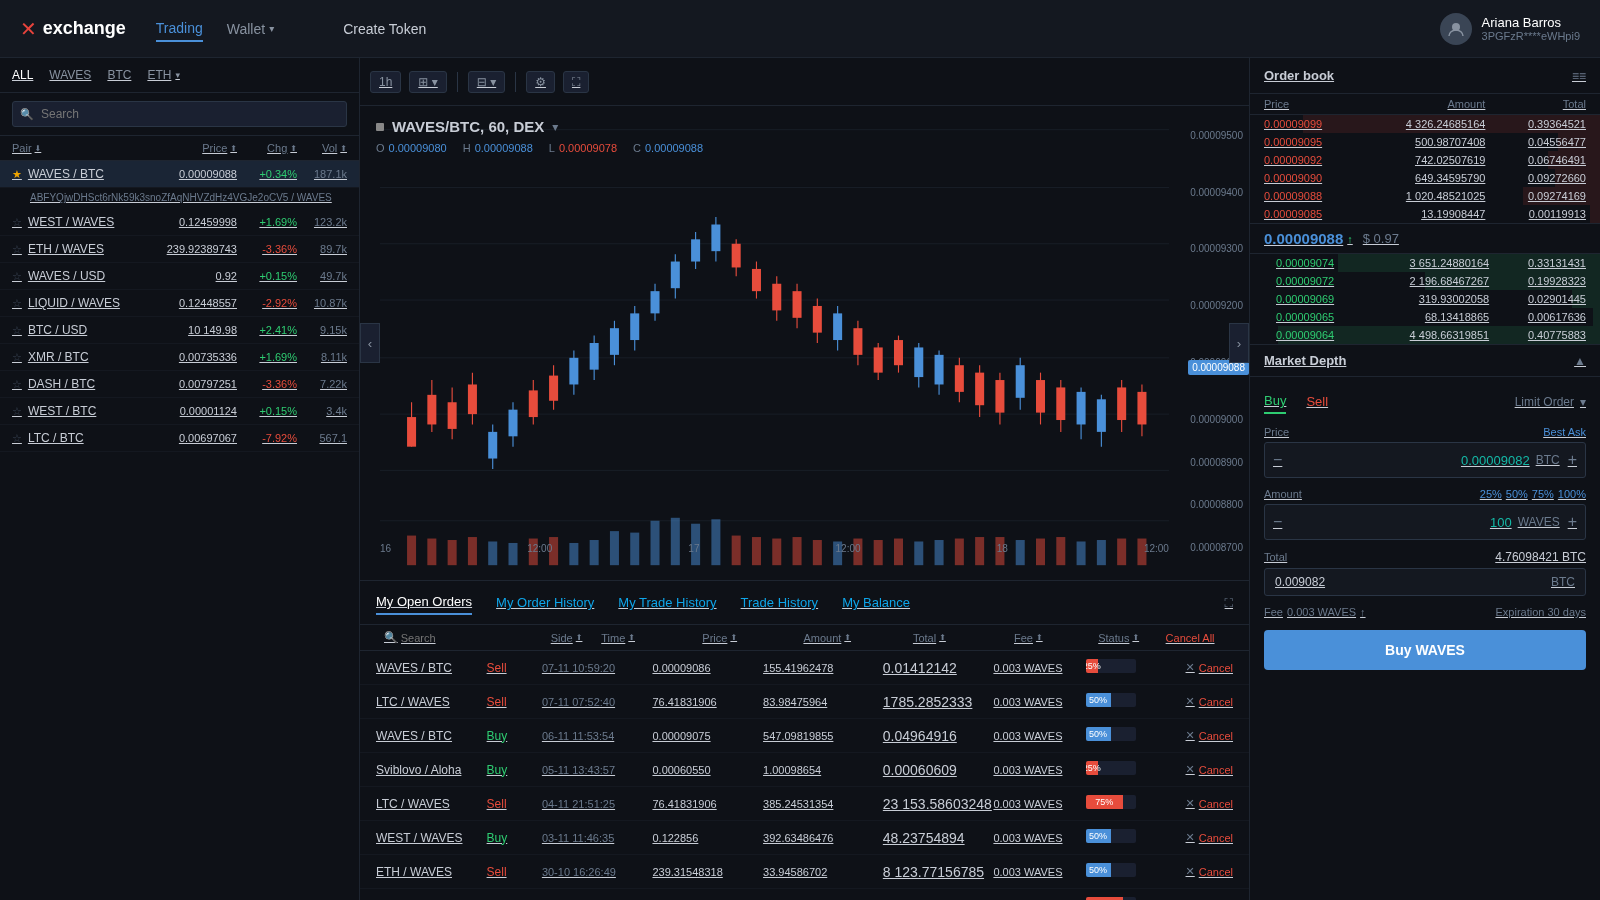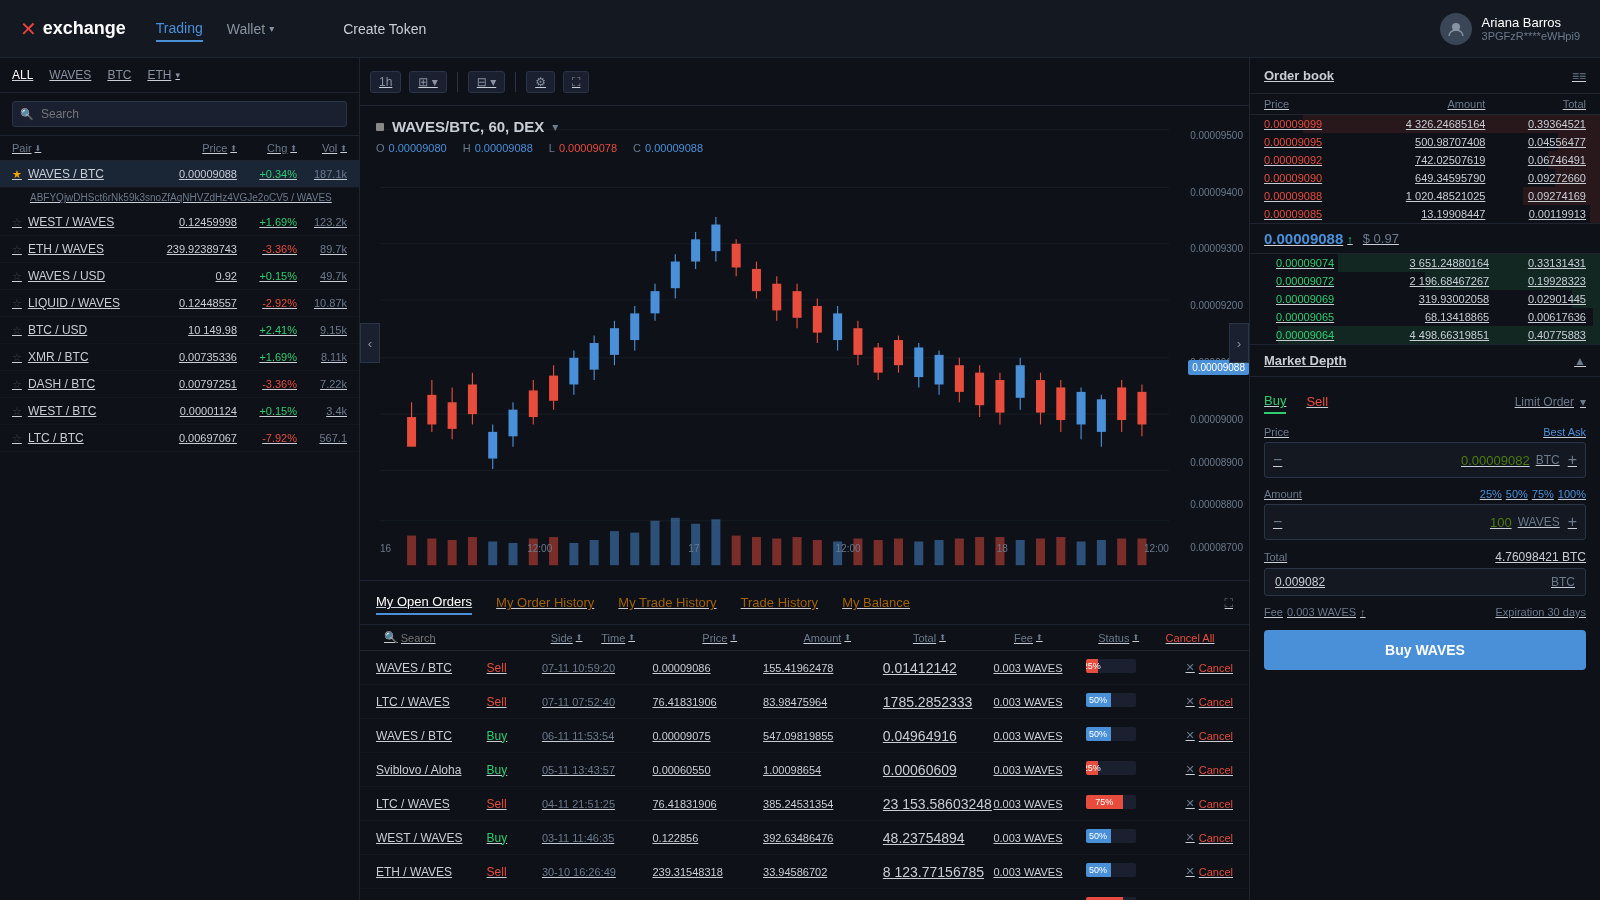--- a/index.html
+++ b/index.html
@@ -67,21 +67,21 @@
     .ohlc-val { color: #4a90d9; }
     .ohlc-val.red { color: #e74c3c; }
     .chart-prev-btn { position: absolute; left: 0; top: 50%; transform: translateY(-50%); background: #1a2030; border: 1px solid #2a3545; color: #8892a0; width: 20px; height: 40px; cursor: pointer; display: flex; align-items: center; justify-content: center; z-index: 5; }
     .chart-next-btn { position: absolute; right: 0; top: 50%; transform: translateY(-50%); background: #1a2030; border: 1px solid #2a3545; color: #8892a0; width: 20px; height: 40px; cursor: pointer; display: flex; align-items: center; justify-content: center; z-index: 5; }
     
     .price-label { position: absolute; right: 6px; color: #6b7a8d; font-size: 10px; }
     .current-price-box { position: absolute; right: 0; background: #4a90d9; color: #fff; font-size: 10px; padding: 2px 4px; border-radius: 2px; }
     
     .bottom-panel { height: 320px; border-top: 1px solid #1e2530; display: flex; flex-direction: column; }
     .bottom-tabs { display: flex; align-items: center; padding: 0 16px; height: 44px; border-bottom: 1px solid #1e2530; gap: 24px; }
-    .bottom-tab { color: #a16207; cursor: pointer; font-size: 13px; padding: 4px 0; }
+    .bottom-tab { color: #0ea5e9; cursor: pointer; font-size: 13px; padding: 4px 0; }
     .bottom-tab.active { color: #fff; border-bottom: 2px solid #4a90d9; }
     .bottom-tab-right { margin-left: auto; }
     .expand-icon { color: #6b7a8d; cursor: pointer; }
     .orders-table { flex: 1; overflow-y: auto; }
     .orders-header { display: flex; padding: 6px 16px; background: #0e1117; border-bottom: 1px solid #1e2530; position: sticky; top: 0; z-index: 2; }
     .orders-header .oh { color: #6b7a8d; font-size: 11px; display: flex; align-items: center; gap: 3px; }
     .orders-search-wrap { display: flex; align-items: center; gap: 8px; padding: 0 8px; flex: 1.2; }
     .orders-search { background: transparent; border: none; color: #6b7a8d; font-size: 11px; outline: none; }
     .oh-side { flex: 0.6; }
     .oh-time { flex: 1.2; }
@@ -140,21 +140,21 @@
     .of-tab.sell { color: #e74c3c; }
     .of-tab-right { margin-left: auto; display: flex; align-items: center; gap: 6px; color: #6b7a8d; font-size: 12px; cursor: pointer; }
     .of-row { margin-bottom: 10px; }
     .of-label { color: #6b7a8d; font-size: 11px; margin-bottom: 4px; display: flex; align-items: center; justify-content: space-between; }
     .of-best-ask { color: #4a90d9; font-size: 11px; cursor: pointer; }
     .of-pct-btns { display: flex; gap: 4px; }
     .of-pct { color: #4a90d9; font-size: 11px; cursor: pointer; }
     .of-input-wrap { display: flex; align-items: center; background: #141820; border: 1px solid #2a3545; border-radius: 3px; padding: 0 8px; height: 36px; }
     .of-input-minus { color: #6b7a8d; cursor: pointer; font-size: 16px; margin-right: 8px; }
     .of-input-plus { color: #6b7a8d; cursor: pointer; font-size: 16px; margin-left: 8px; }
-    .of-input { flex: 1; background: transparent; border: none; color: #4d7c0f; font-size: 13px; text-align: right; outline: none; }
+    .of-input { flex: 1; background: transparent; border: none; color: #14b8a6; font-size: 13px; text-align: right; outline: none; }
     .of-currency { color: #6b7a8d; font-size: 12px; margin-left: 6px; }
     .of-total-label { color: #6b7a8d; font-size: 11px; margin-bottom: 4px; display: flex; align-items: center; justify-content: space-between; }
     .of-total-val { color: #c8cdd6; font-size: 12px; text-align: right; }
     .of-total-display { background: #141820; border: 1px solid #2a3545; border-radius: 3px; padding: 6px 10px; display: flex; align-items: center; justify-content: space-between; margin-bottom: 8px; }
     .of-fee-row { display: flex; align-items: center; justify-content: space-between; color: #6b7a8d; font-size: 11px; margin-bottom: 12px; }
     .of-fee-val { display: flex; align-items: center; gap: 4px; }
     .of-exp { color: #6b7a8d; font-size: 11px; padding-left: 36px; }
     .buy-btn { background: #4a90d9; color: #fff; border: none; border-radius: 4px; width: 100%; height: 40px; font-size: 14px; font-weight: 600; cursor: pointer; }
 
     

